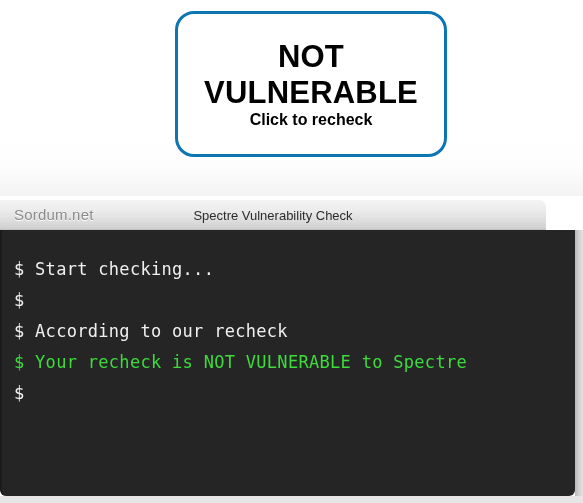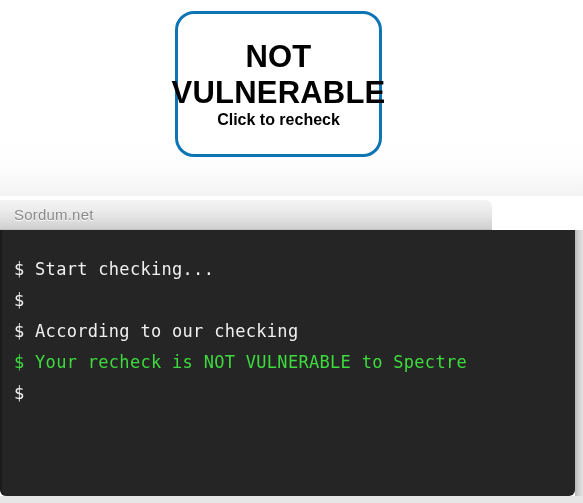--- a/index.html
+++ b/index.html
@@ -23,21 +23,21 @@
     top: 0;
     width: 583px;
     height: 196px;
     background: linear-gradient(to bottom, #ffffff 0%, #ffffff 70%, #fdfdfd 85%, #f3f3f3 100%);
   }
 
   .status-button {
     position: absolute;
     left: 175px;
     top: 11px;
-    width: 207px;
+    width: 272px;
     height: 146px;
     box-sizing: border-box;
     border: 3px solid #0e75b4;
     border-radius: 19px;
     background: #ffffff;
     cursor: pointer;
     display: flex;
     flex-direction: column;
     align-items: center;
     justify-content: center;
@@ -66,21 +66,21 @@
     left: 0;
     top: 196px;
     width: 583px;
     height: 307px;
   }
 
   .titlebar {
     position: absolute;
     left: 0;
     top: 4px;
-    width: 492px;
+    width: 546px;
     height: 30px;
     box-sizing: border-box;
     background: linear-gradient(to bottom, #f4f4f4 0%, #ececec 35%, #dedede 70%, #cfcfcf 100%);
     border-top-right-radius: 7px;
     border-bottom: 1px solid #c2c2c2;
   }
 
   .titlebar-brand {
     position: absolute;
     left: 14px;
@@ -156,26 +156,27 @@
     <div class="status-headline">NOT
 VULNERABLE</div>
     <div class="status-subtext">Click to recheck</div>
   </div>
 </div>
 
 <div class="console-window">
 
   <div class="titlebar">
     <div class="titlebar-brand">Sordum.net</div>
+    <div class="titlebar-title">Spectre Vulnerability Check</div>
   </div>
 
   <div class="console-body" id="console-body">
 
   <div class="console-line">$ Start checking...</div>
       <div class="console-line">$</div>
-      <div class="console-line">$ According to our checking</div>
+      <div class="console-line">$ According to our recheck</div>
       <div class="console-line green">$ Your recheck is NOT VULNERABLE to Spectre</div>
       <div class="console-line">$</div>
     </div>
 
   <div class="console-right-edge"></div>
   <div class="console-bottom-edge"></div>
 </div>
 
 </body></html>

